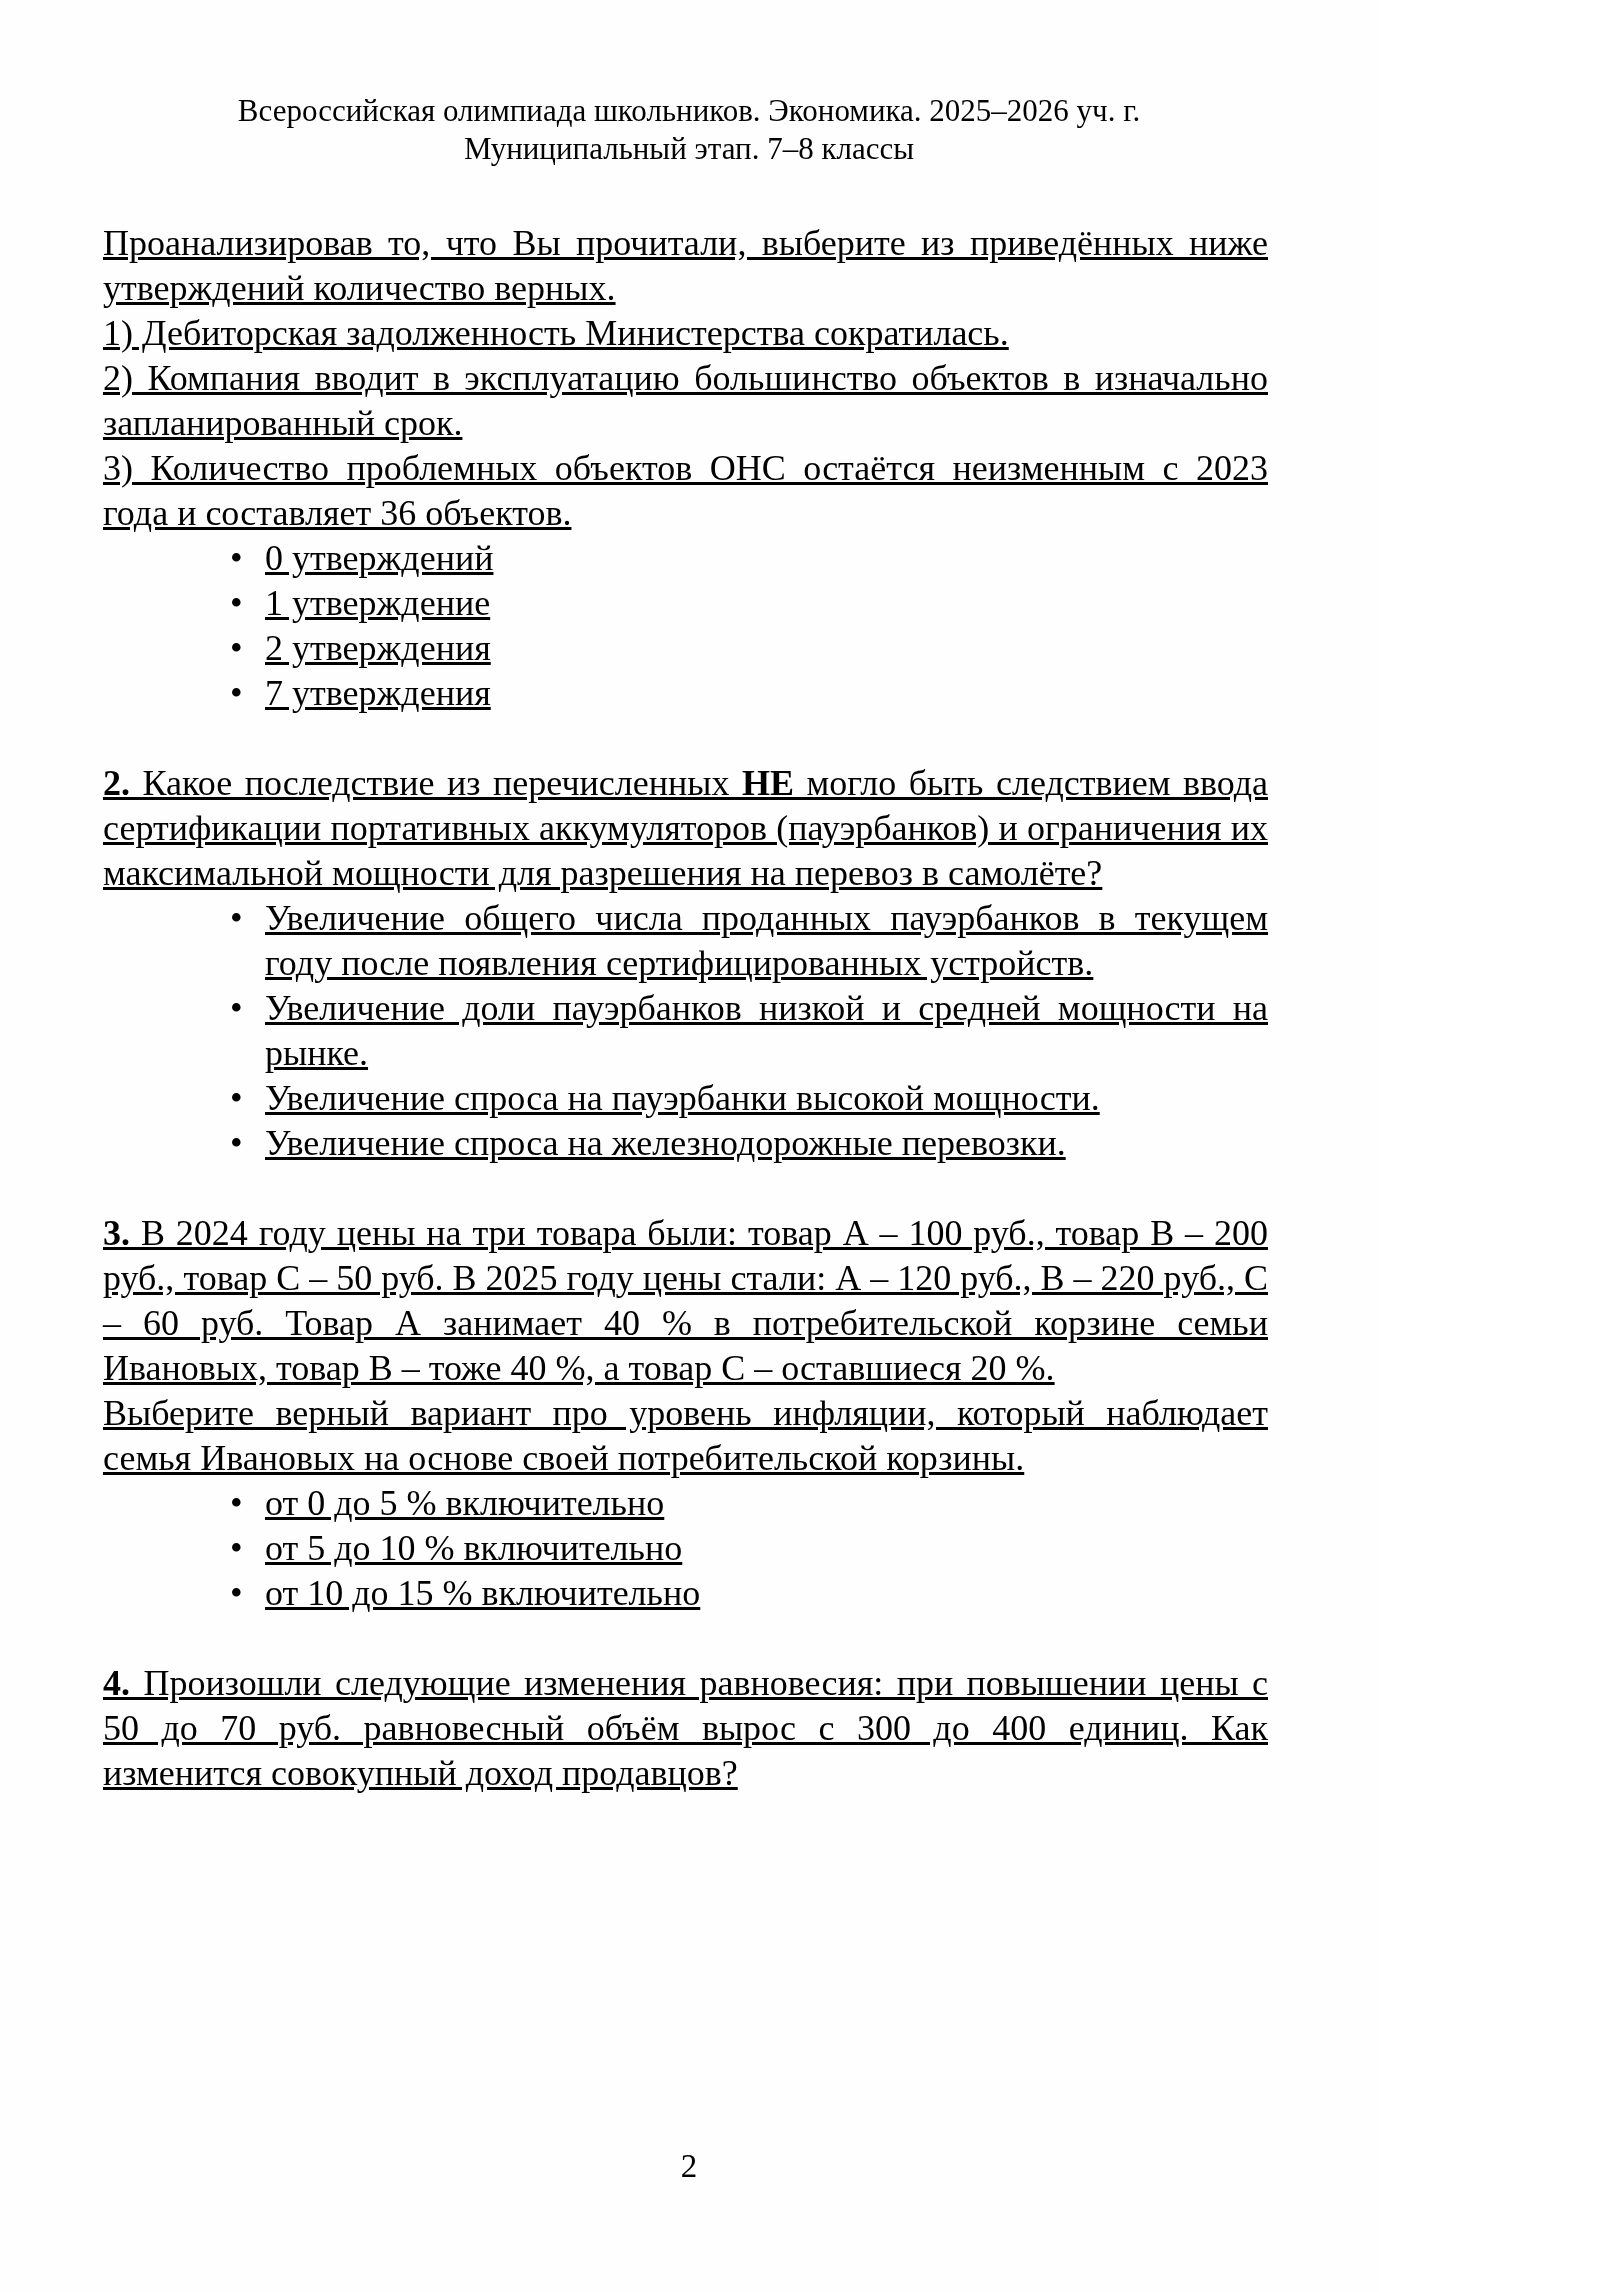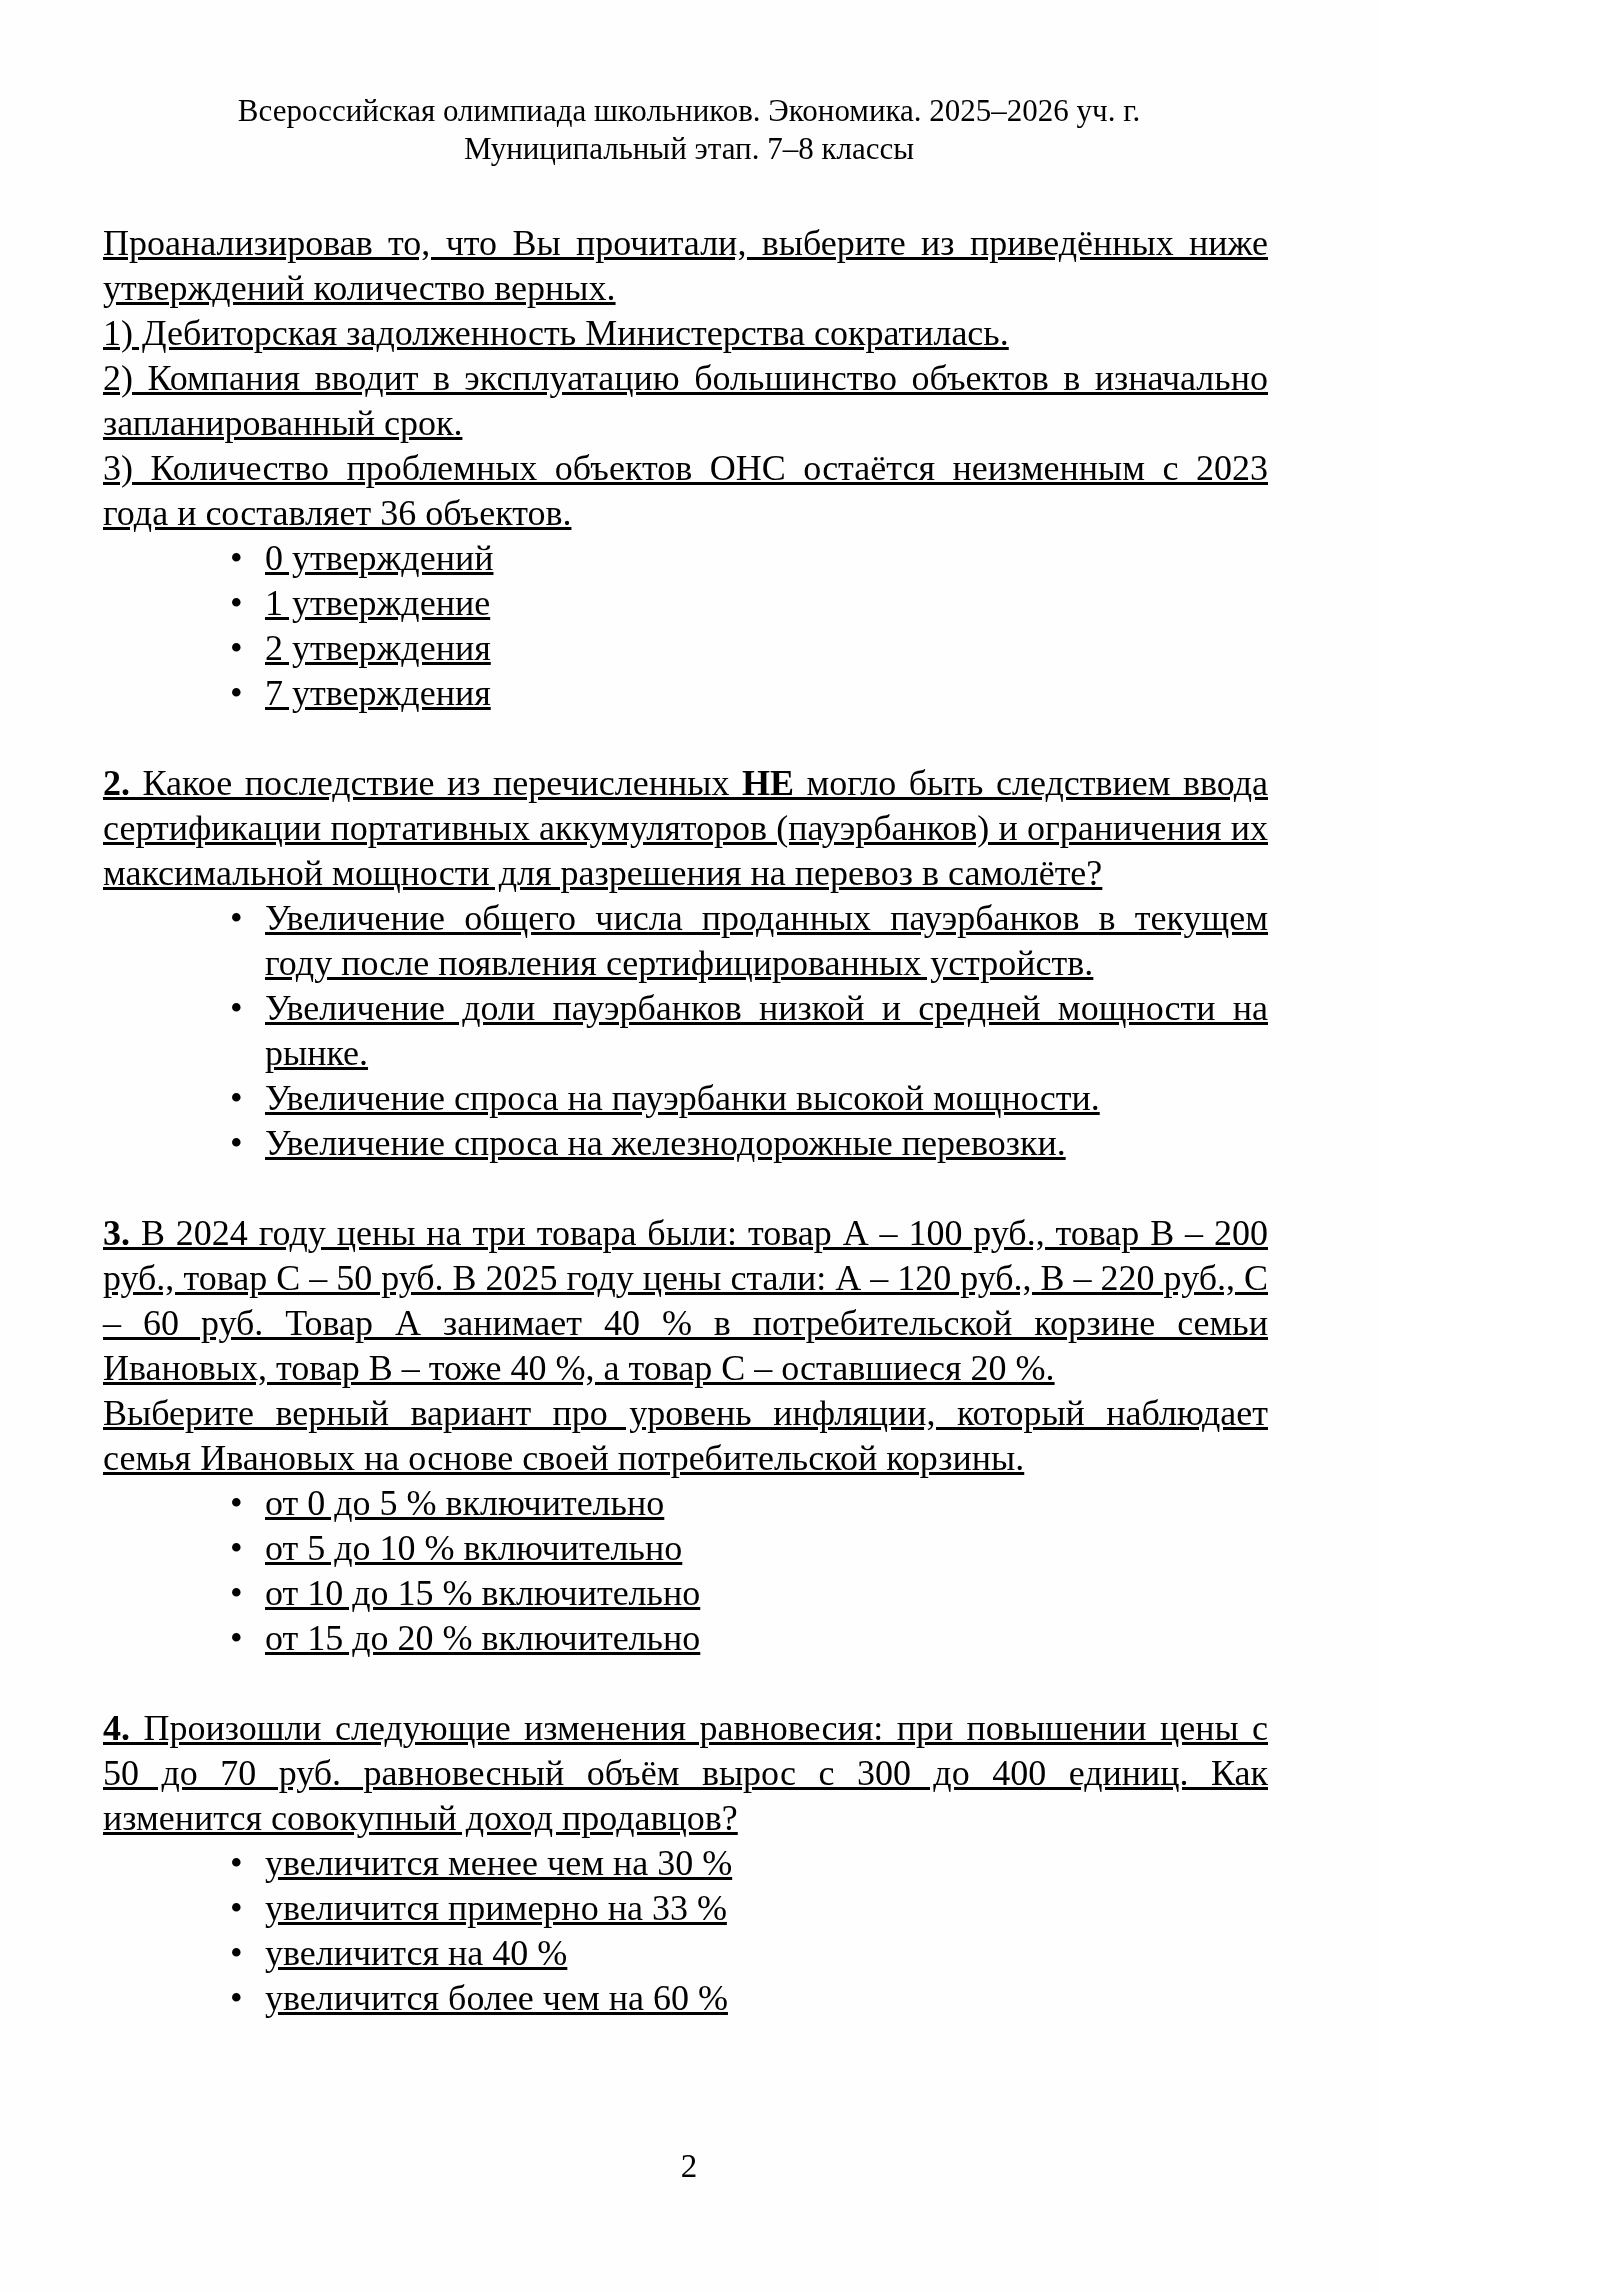--- a/index.html
+++ b/index.html
@@ -88,32 +88,25 @@
       </ul>
     </section>
 
     <section class="block-gap">
       <p class="para"><b>3.</b><span> В 2024 году цены на три товара были: товар А – 100 руб., товар В – 200 руб., товар С – 50 руб. В 2025 году цены стали: А – 120 руб., В – 220 руб., С – 60 руб. Товар А занимает 40 % в потребительской корзине семьи Ивановых, товар В – тоже 40 %, а товар С – оставшиеся 20 %.</span></p>
       <p class="para">Выберите верный вариант про уровень инфляции, который наблюдает семья Ивановых на основе своей потребительской корзины.</p>
       <ul class="options">
         <li><span>от 0 до 5 % включительно</span></li>
         <li><span>от 5 до 10 % включительно</span></li>
         <li><span>от 10 до 15 % включительно</span></li>
-        <li><span>от 15 до 20 % включительно</span></li>
       </ul>
     </section>
 
     <section class="block-gap">
       <p class="para"><b>4.</b><span> Произошли следующие изменения равновесия: при повышении цены с 50 до 70 руб. равновесный объём вырос с 300 до 400 единиц. Как изменится совокупный доход продавцов?</span></p>
-      <ul class="options">
-        <li><span>увеличится менее чем на 30 %</span></li>
-        <li><span>увеличится примерно на 33 %</span></li>
-        <li><span>увеличится на 40 %</span></li>
-        <li><span>увеличится более чем на 60 %</span></li>
-      </ul>
     </section>
 
   </div>
 
   <div class="footer">2</div>
 
 </div>
 
 
 </body></html>

